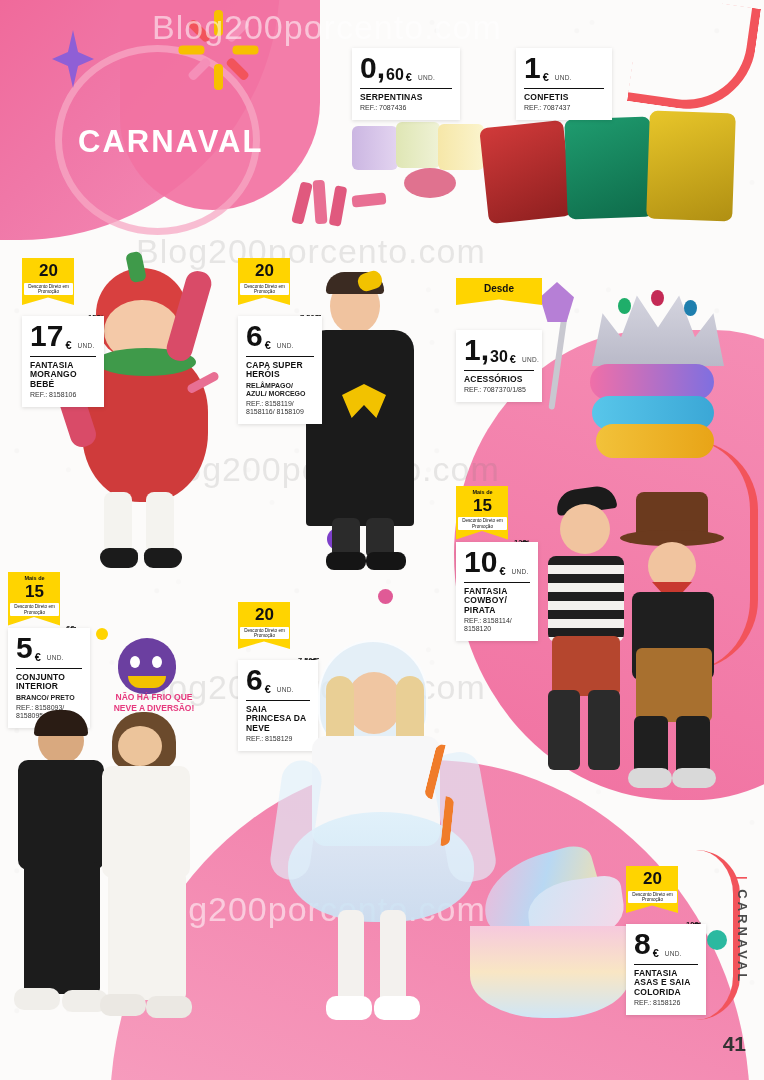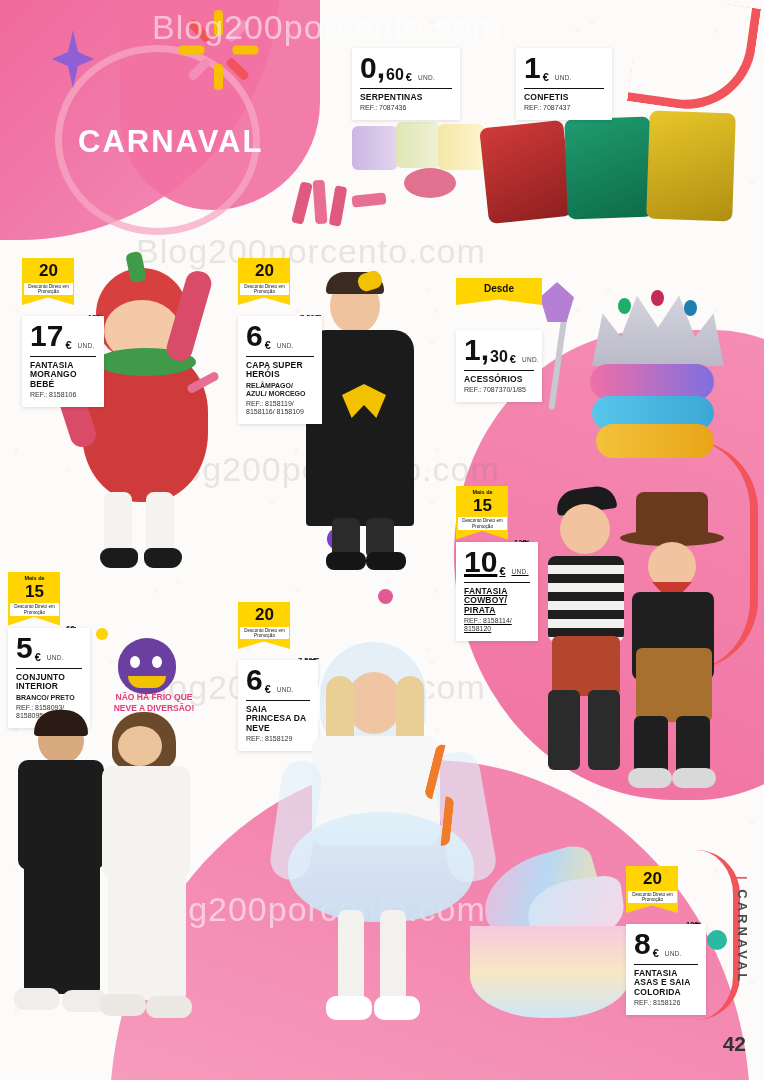--- a/index.html
+++ b/index.html
@@ -375,21 +375,21 @@
   <div class="photo" style="left:676px; top:716px; width:34px; height:60px; background:#1f1f1f; border-radius:6px;"></div>
   <div class="photo" style="left:628px; top:768px; width:44px; height:20px; background:#d9d9d9; border-radius:10px;"></div>
   <div class="photo" style="left:672px; top:768px; width:44px; height:20px; background:#d9d9d9; border-radius:10px;"></div>
 
   <div class="flag" style="left:456px; top:486px;">
     <div class="mais">Mais de</div>
     <div class="pct">15</div>
     <div class="dsc">Desconto Direto em Promoção</div>
   </div>
   <div class="oldprice" style="left:514px; top:538px;">12€</div>
-  <div class="card" style="left:456px; top:542px; width:82px;text-decoration:underline;">
+  <div class="card" style="left:456px; top:542px; width:82px;">
     <div class="price-row">
       <span class="price-int">10</span>
       <span class="price-cur">€</span>
       <span class="price-unit">UND.</span>
     </div>
     <div class="sep"></div>
     <div class="pname">FANTASIA COWBOY/ PIRATA</div>
     <div class="pref">REF.: 8158114/ 8158120</div>
   </div>
 
@@ -481,15 +481,15 @@
     </div>
     <div class="sep"></div>
     <div class="pname">FANTASIA ASAS E SAIA COLORIDA</div>
     <div class="pref">REF.: 8158126</div>
   </div>
 
   <div class="side-label">
     <span class="bar">|</span>
     <span>CARNAVAL</span>
   </div>
-  <div class="page-number">42</div>
+  <div class="page-number">41</div>
 
 </div>
 
 </body></html>

